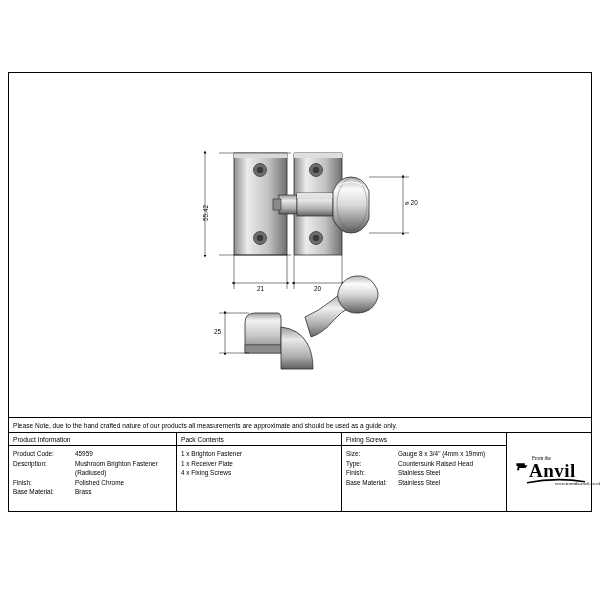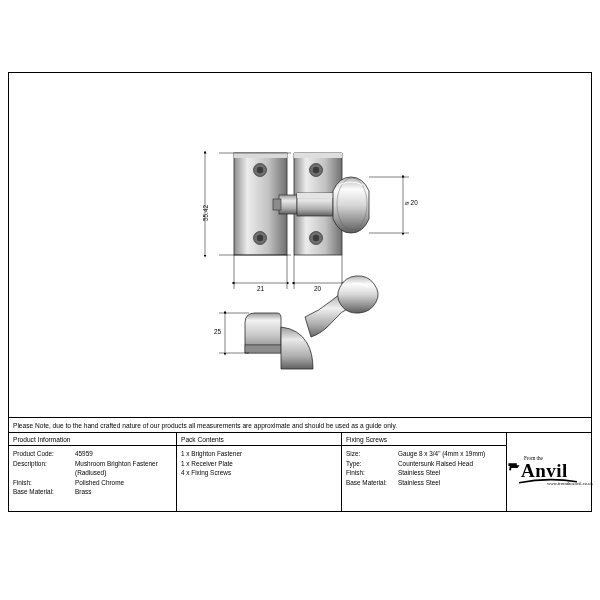--- a/index.html
+++ b/index.html
@@ -89,21 +89,21 @@
   }
   .kv-screw .k { width: 52px; }
   .list-pad { padding-top: 3px; }
   .kv-pad { padding-top: 3px; }
 
   
   .logo-wrap {
     position: absolute;
     left: 0; top: 0; right: 0; bottom: 0;
     display: flex;
-    align-items: flex-start;
+    align-items: flex-end;
     justify-content: center;
     flex-direction: column;
   }
   .logo-inner {
     position: relative;
     width: 76px;
     height: 40px;
   }
   .logo-from {
     position: absolute;

